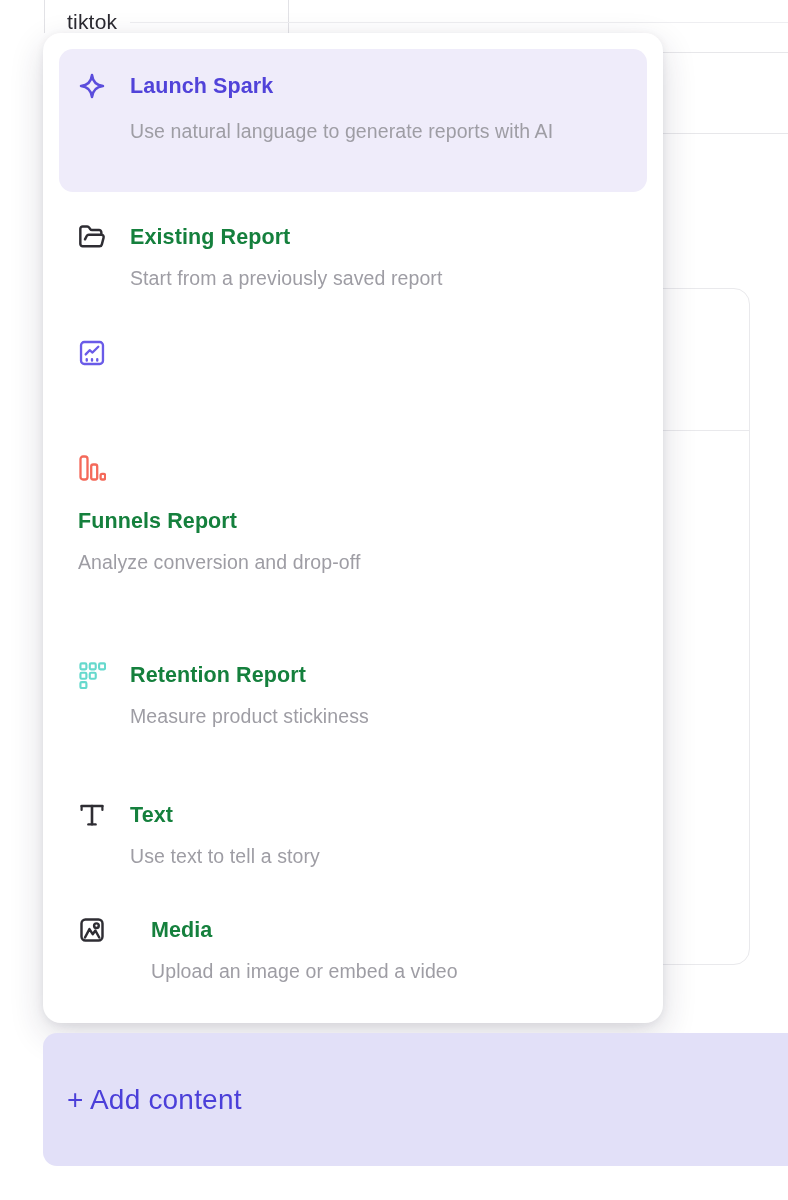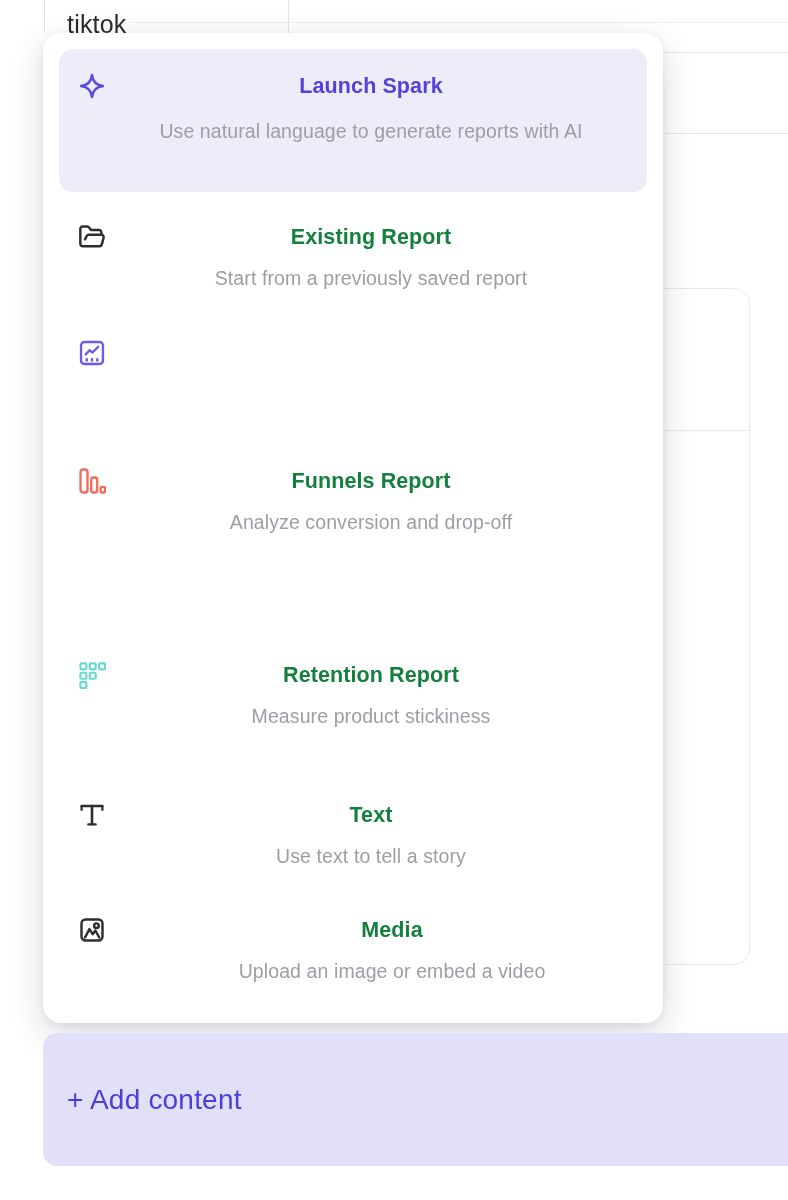--- a/index.html
+++ b/index.html
@@ -11,40 +11,39 @@
     background:#ffffff;
     font-family:"Liberation Sans","DejaVu Sans",sans-serif;
     -webkit-font-smoothing:antialiased;
   }
 
   
   .bg-vline { position:absolute; width:1px; background:#e2e2e6; }
   .bg-hline { position:absolute; height:1px; background:#e7e7ea; }
   .bg-cell-text {
     position:absolute; left:67px; top:10px;
-    font-size:25px; color:#2b2a31; letter-spacing:.2px;
+    font-size:21px; color:#2b2a31; letter-spacing:.2px;
   }
   .bg-card {
     position:absolute; left:558px; top:288px; width:192px; height:677px;
     border:1px solid #e9e9ec; border-radius:16px; background:#ffffff;
   }
   .bg-card-divider { position:absolute; left:0; right:0; top:141px; height:1px; background:#e9e9ec; }
 
   
   .menu-panel {
     position:absolute; left:43px; top:33px; width:620px; height:990px;
     background:#ffffff; border-radius:18px;
     box-shadow:0 12px 34px rgba(35,32,60,.16), 0 2px 8px rgba(35,32,60,.07);
   }
 
   .menu-item {
     position:absolute; left:35px; width:560px;
     display:flex; align-items:flex-start; gap:24px;
     cursor:pointer;
-    text-align:center;
   }
   .menu-item .icon { flex:0 0 28px; width:28px; height:28px; margin-top:1px; }
   .menu-item .icon svg { width:28px; height:28px; display:block; }
   .menu-item .txt { display:flex; flex-direction:column; width:482px; }
   .menu-item .t {
     font-size:21.5px; font-weight:700; line-height:30px;
     color:#15803d; letter-spacing:.1px;
   }
   .menu-item .d {
     margin-top:12px;
@@ -128,21 +127,21 @@
       <svg viewBox="0 0 24 24" fill="none" stroke="currentColor" stroke-width="2" stroke-linejoin="round" stroke-linecap="round">
         <rect x="2.6" y="2.6" width="18.8" height="18.8" rx="2.8"></rect>
         <polyline points="6.6,13.2 10,9.6 12.4,11.6 17.4,6.6"></polyline>
         <path d="M7.5 17.2v1.4"></path>
           <path d="M12 17.2v1.4"></path>
           <path d="M16.5 17.2v1.4"></path>
       </svg>
     </span>
   </div>
 
-  <div class="menu-item" style="top:433px;">
+  <div class="menu-item" style="top:420px;flex-direction:column;">
     <span class="icon ic-funnels">
       <svg viewBox="0 0 28 28" fill="none" stroke="currentColor" stroke-width="2.3" stroke-linejoin="round">
         <rect x="2.5" y="2.5" width="7" height="23" rx="2.5"></rect>
         <rect x="13.2" y="10.5" width="6" height="15" rx="2"></rect>
         <rect x="22.6" y="19.8" width="4.5" height="5.7" rx="1.5"></rect>
       </svg>
     </span>
     <span class="txt">
       <span class="t">Funnels Report</span>
       <span class="d">Analyze conversion and drop-off</span>

